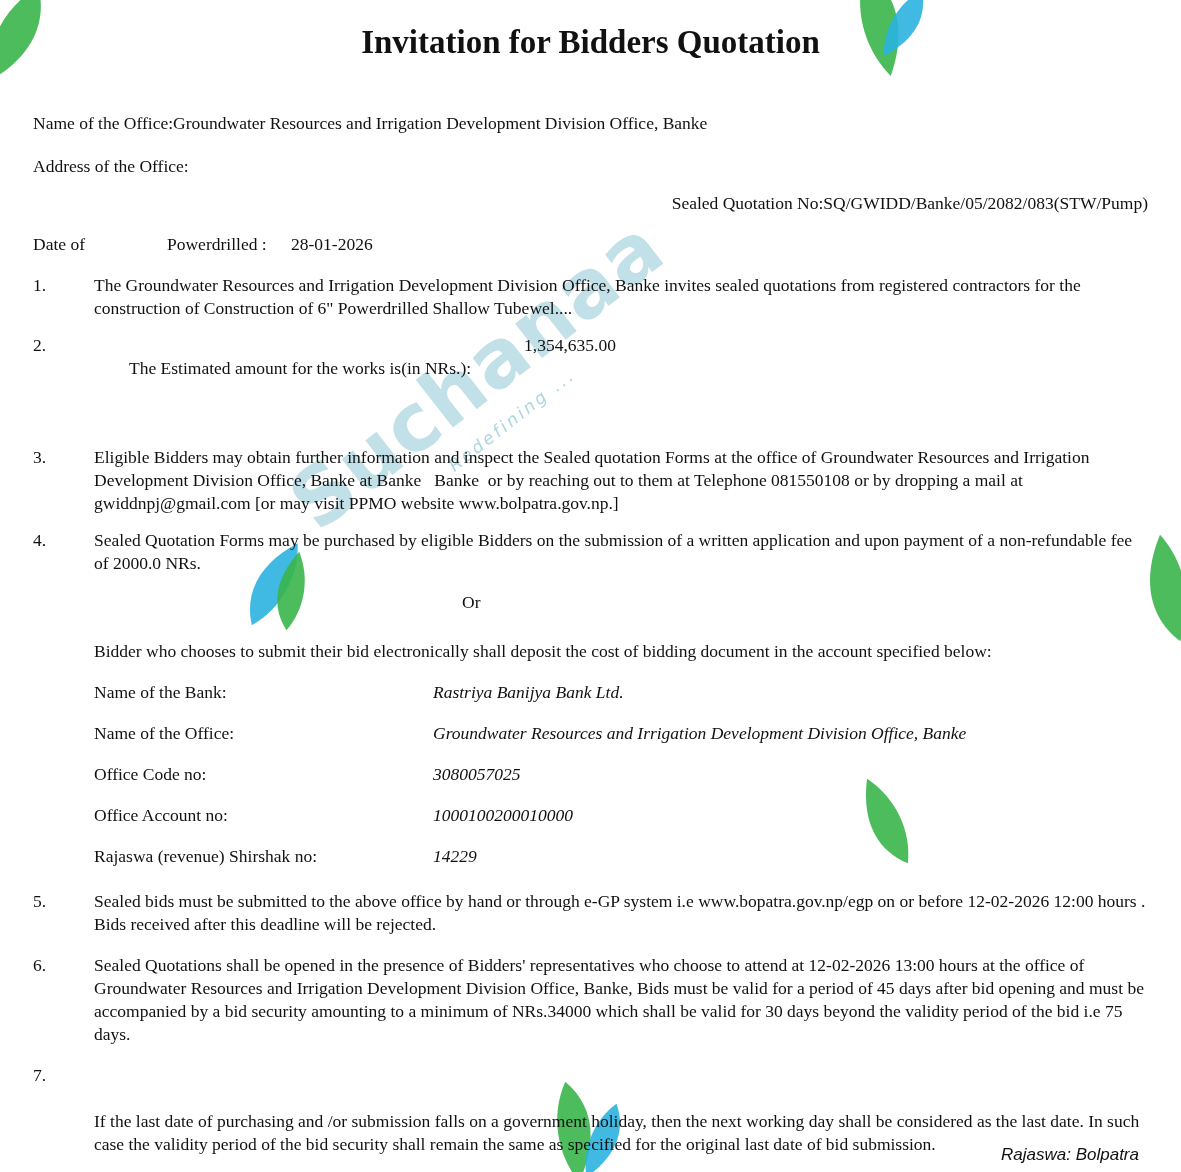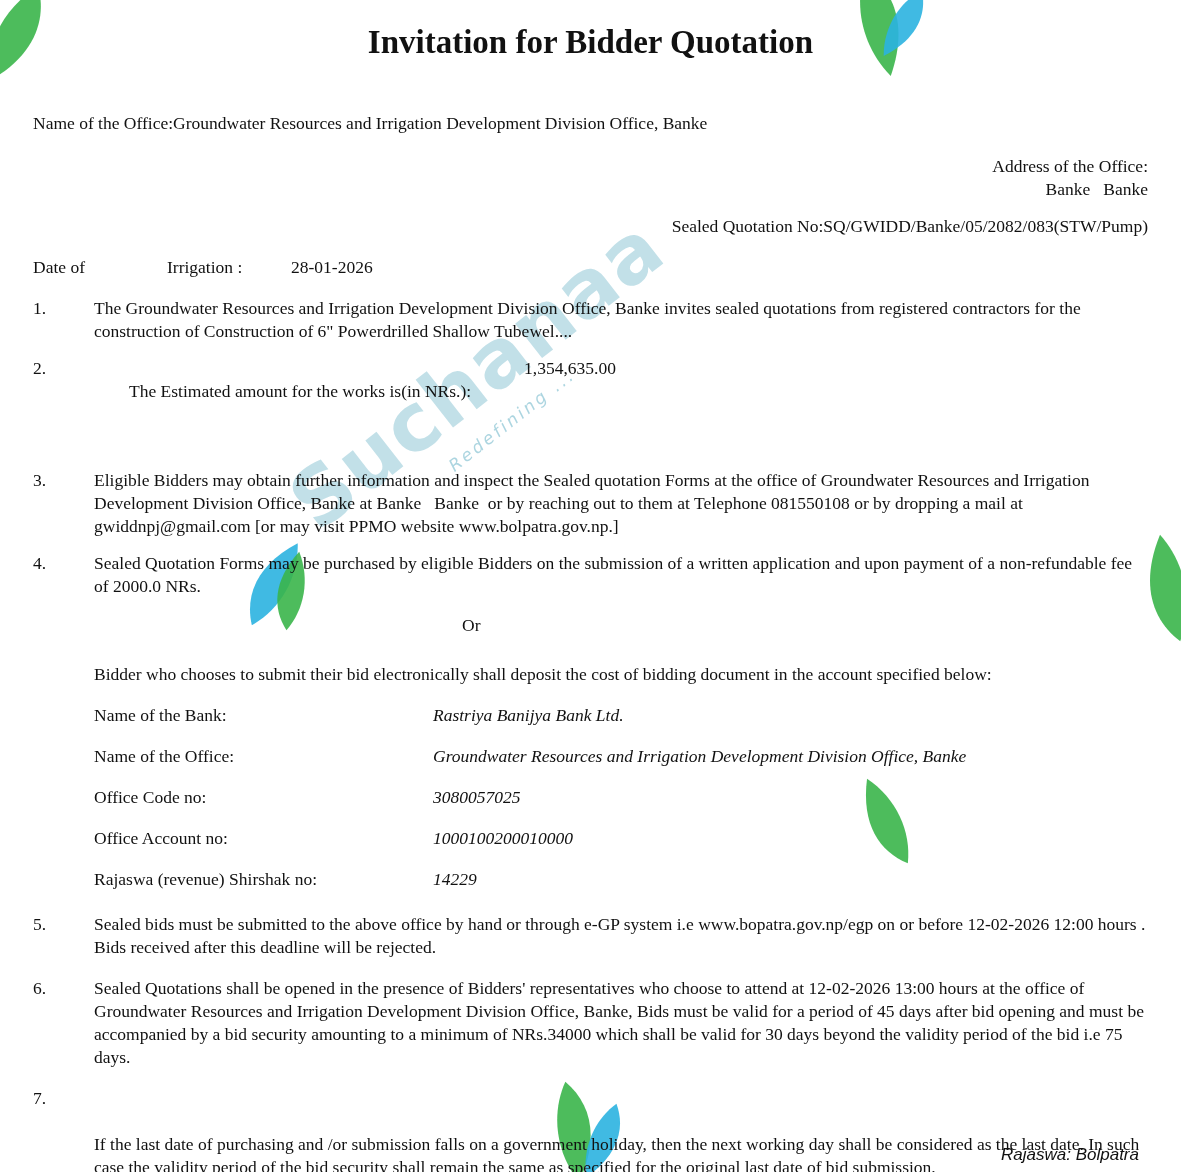--- a/index.html
+++ b/index.html
@@ -8,21 +8,21 @@
     position:relative; width:1181px; height:1172px; overflow:hidden;
     background:#ffffff; color:#111;
     font-family:"Liberation Serif", serif;
     font-size:17.5px; line-height:23px;
   }
   .content { position:relative; z-index:2; padding:22px 33px 0 33px; }
   .title { text-align:center; font-size:33px; line-height:40px; font-weight:bold; }
   .hline { margin-top:20px; white-space:pre-wrap; }
   .name-line { margin-top:50px; }
   .addr-block { margin-top:20px; }
-  .addr-block div { white-space:pre-wrap;text-align:right; }
+  .addr-block div { white-space:pre-wrap; }
   .quot-line { margin-top:14px;text-align:right; }
   .daterow { display:flex; margin-top:18px; }
   .d1 { width:134px; flex:0 0 134px; }
   .d2 { width:124px; flex:0 0 124px; }
   .item { display:flex; margin-top:18px; }
   .item .num { width:61px; flex:0 0 61px; }
   .item .itext { flex:1; white-space:pre-wrap; }
   .rel { position:relative; }
   .amount { position:absolute; left:430px; top:0; }
   .vatnote { position:absolute; left:716px; top:5px; }
@@ -87,34 +87,33 @@
       <path d="M30,0 C52,28 54,66 22,108 C4,72 8,30 30,0 Z" fill="#2bb3e0" opacity="0.9"></path>
     </svg>
 
   <div class="watermark">
     <div class="wm-brand">Suchanaa</div>
     <div class="wm-tag">Redefining ...</div>
   </div>
 
   <div class="content">
 
-    <h1 class="title">Invitation for Bidder Quotation</h1>
+    <h1 class="title">Invitation for Bidders Quotation</h1>
 
     <div class="hline name-line"><span>Name of the Office:</span><span>Groundwater Resources and Irrigation Development Division Office, Banke</span></div>
 
     <div class="addr-block">
       <div>Address of the Office:</div>
-      <div>Banke   Banke</div>
     </div>
 
     <div class="hline quot-line"><span>Sealed Quotation No:</span><span>SQ/GWIDD/Banke/05/2082/083(STW/Pump)</span></div>
 
     <div class="daterow">
       <span class="d1">Date of</span>
-      <span class="d2">Irrigation :</span>
+      <span class="d2">Powerdrilled :</span>
       <span>28-01-2026</span>
     </div>
 
     <div class="item">
       <span class="num">1.</span>
       <div class="itext">The Groundwater Resources and Irrigation Development Division Office, Banke invites sealed quotations from registered contractors for the construction of Construction of 6" Powerdrilled Shallow Tubewel....</div>
     </div>
 
     <div class="item m14">
       <span class="num">2.</span>

